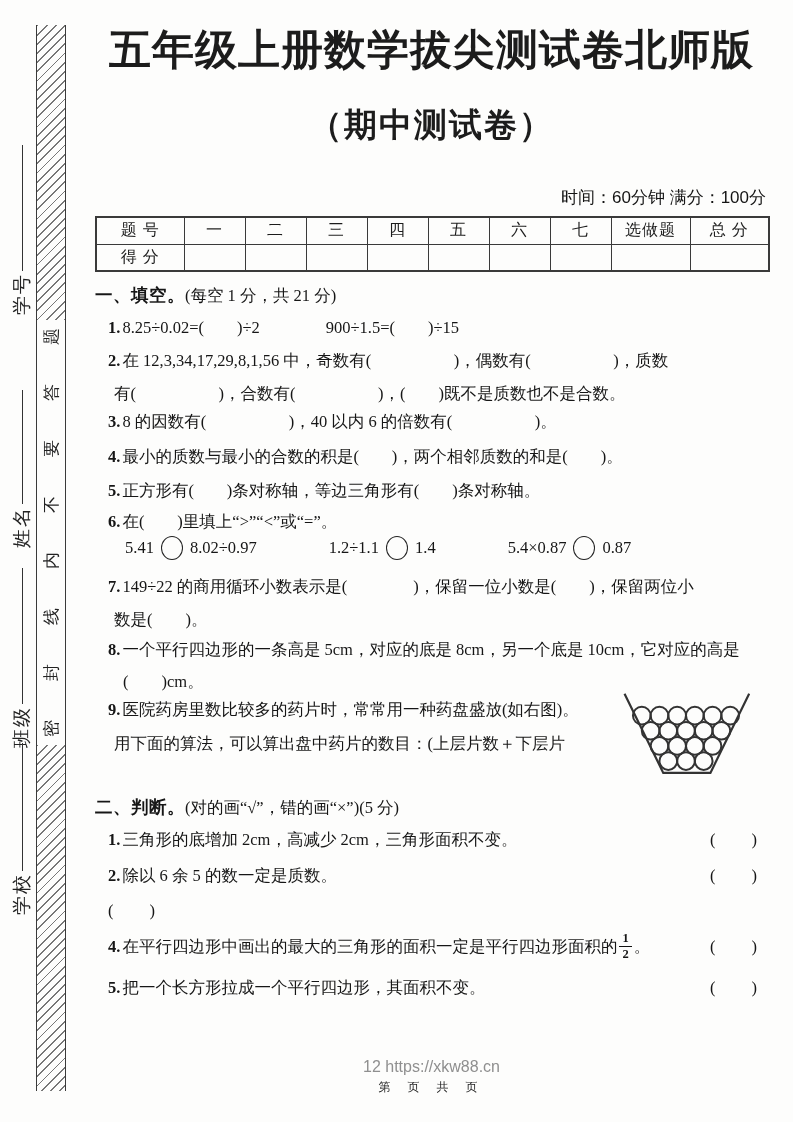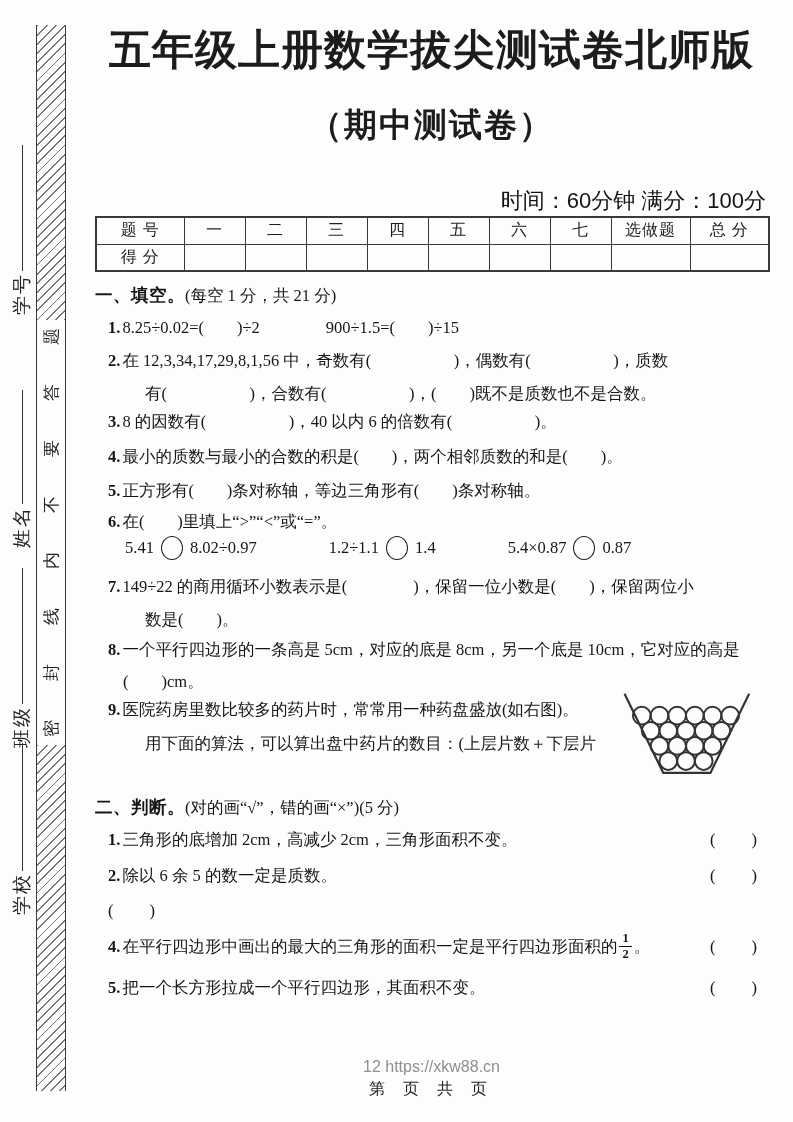--- a/index.html
+++ b/index.html
@@ -46,40 +46,40 @@
     position:absolute; top:22px; width:100%; text-align:center;
     font-family:"Liberation Sans","DejaVu Sans",sans-serif;
     font-size:42px; font-weight:bold; letter-spacing:1px; white-space:nowrap;
   }
   .paper-subtitle {
     position:absolute; top:103px; width:100%; text-align:center;
     font-family:"Liberation Sans","DejaVu Sans",sans-serif;
     font-size:33px; font-weight:bold; letter-spacing:2px;
   }
   .meta {
-    position:absolute; top:186px; right:2px; font-size:22px;
+    position:absolute; top:186px; right:2px; font-size:17px;
     font-family:"Liberation Sans","DejaVu Sans",sans-serif; color:#141414;
   }
 
   table.score {
     position:absolute; top:216px; left:0; width:673px;
     border-collapse:collapse; table-layout:fixed;
   }
   table.score td {
     border:1.3px solid #3a3a3a; height:27px; text-align:center;
     font-size:16px; color:#1c1c1c; letter-spacing:1px;
   }
   table.score { border:2px solid #3a3a3a; }
   .col-label { width:88px;margin-top:24px; } .col-num { width:61px; }
   .col-opt { width:79px; } .col-total { width:79px; }
 
   .ln { position:absolute; font-size:16.5px; line-height:22px; white-space:nowrap; color:#161616; }
   .sec-head b { font-size:17.5px; letter-spacing:0.5px; }
   .qnum { font-weight:bold; margin-right:2px; }
-  .ind1 { left:13px; } .ind2 { left:19px;margin-left:31px; } .ind0 { left:0; }
+  .ind1 { left:13px; } .ind2 { left:19px; } .ind0 { left:0; }
 
   .cmp-row { left:30px; display:flex; align-items:center; }
   .cmp-gap { display:inline-block; width:72px; }
   .cmp-circle {
     display:inline-block; width:22px; height:24px; margin:0 7px;
     border:1.6px solid #222; border-radius:50%; vertical-align:middle;
   }
 
   .jl { display:flex; justify-content:space-between; width:650px; align-items:center; }
   .jbracket { letter-spacing:1px; }
@@ -90,21 +90,21 @@
 
   .tray { position:absolute; left:527px; top:692px; }
 
   .footer-wm {
     position:absolute; top:1058px; width:100%; text-align:center;
     font-family:"Liberation Sans","DejaVu Sans",sans-serif;
     font-size:16px; color:#8f8f8f;
   }
   .footer-pg {
     position:absolute; top:1079px; width:100%; text-align:center;
-    font-size:16px; color:#222; letter-spacing:7px;
+    font-size:12px; color:#222; letter-spacing:7px;
   }
 </style>
 </head>
 <body>
 
 <div class="page">
 
   <div>
     <div class="field f-xuehao">
       <span class="field-label">学号</span>

